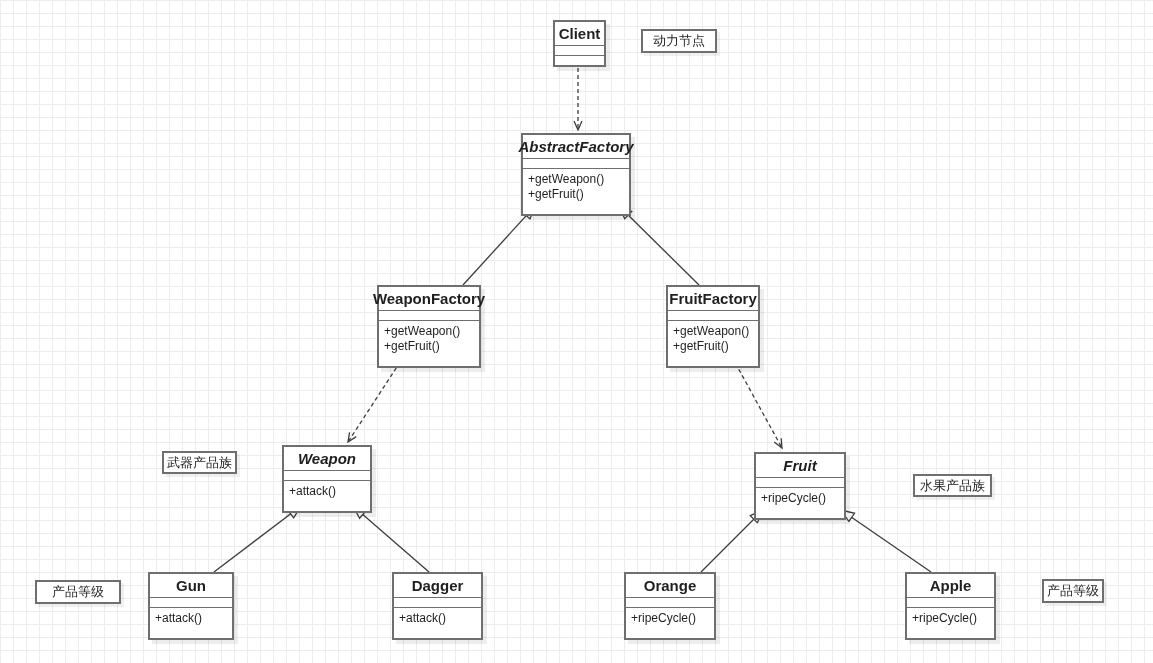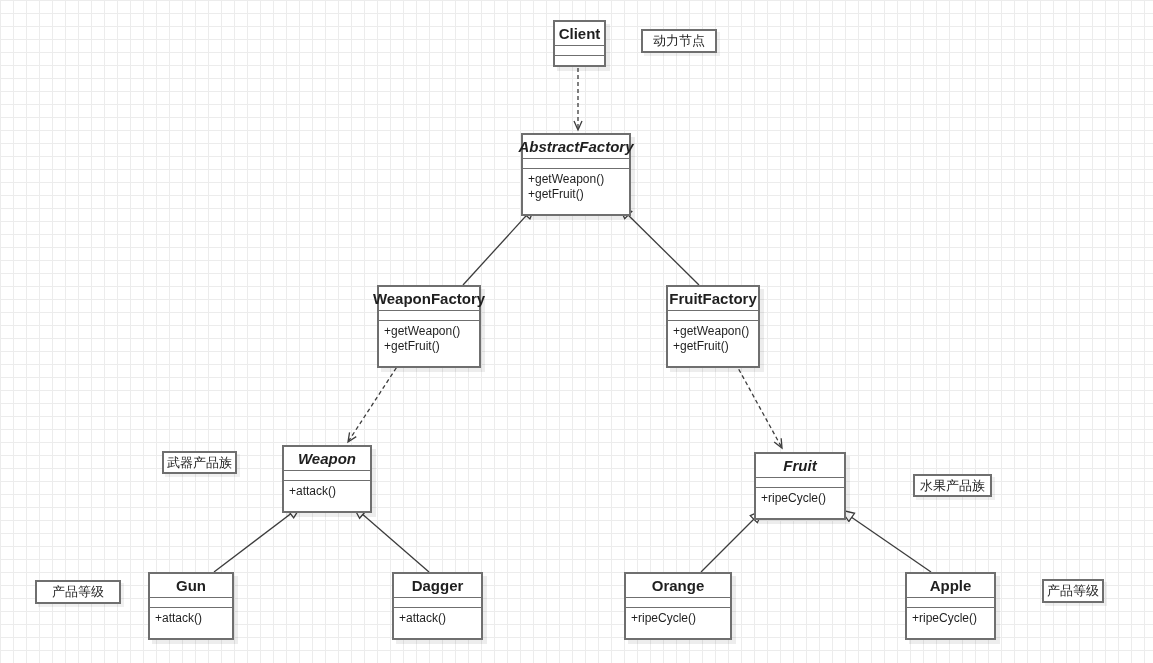--- a/index.html
+++ b/index.html
@@ -145,21 +145,21 @@
   </div>
 
   <div class="uml-class" style="left:392px;top:572px;width:91px;">
     <div class="uml-title">Dagger</div>
     <div class="uml-attrs"></div>
     <div class="uml-methods">
       <div>+attack()</div>
     </div>
   </div>
 
-  <div class="uml-class" style="left:624px;top:572px;width:108px;">
+  <div class="uml-class" style="left:624px;top:572px;width:92px;">
     <div class="uml-title">Orange</div>
     <div class="uml-attrs"></div>
     <div class="uml-methods">
       <div>+ripeCycle()</div>
     </div>
   </div>
 
   <div class="uml-class" style="left:905px;top:572px;width:91px;">
     <div class="uml-title">Apple</div>
     <div class="uml-attrs"></div>

